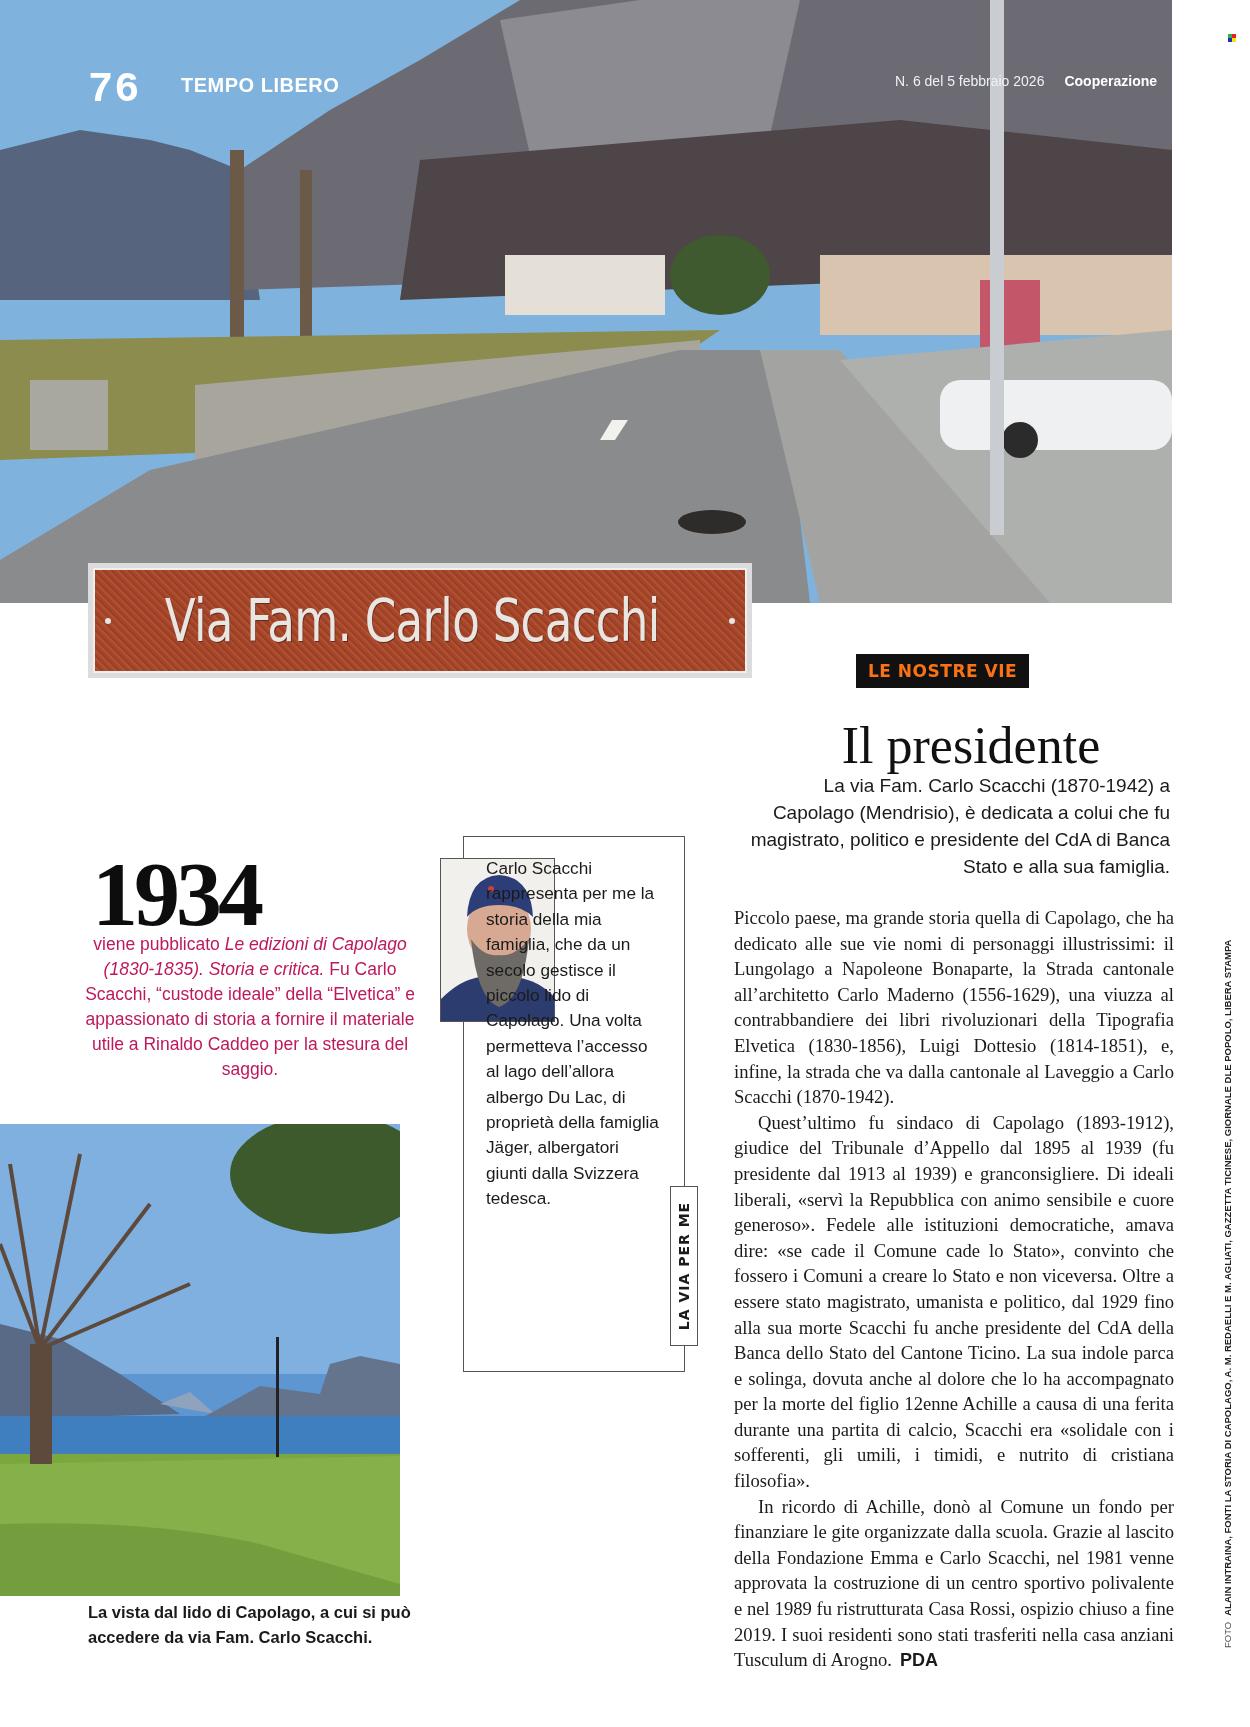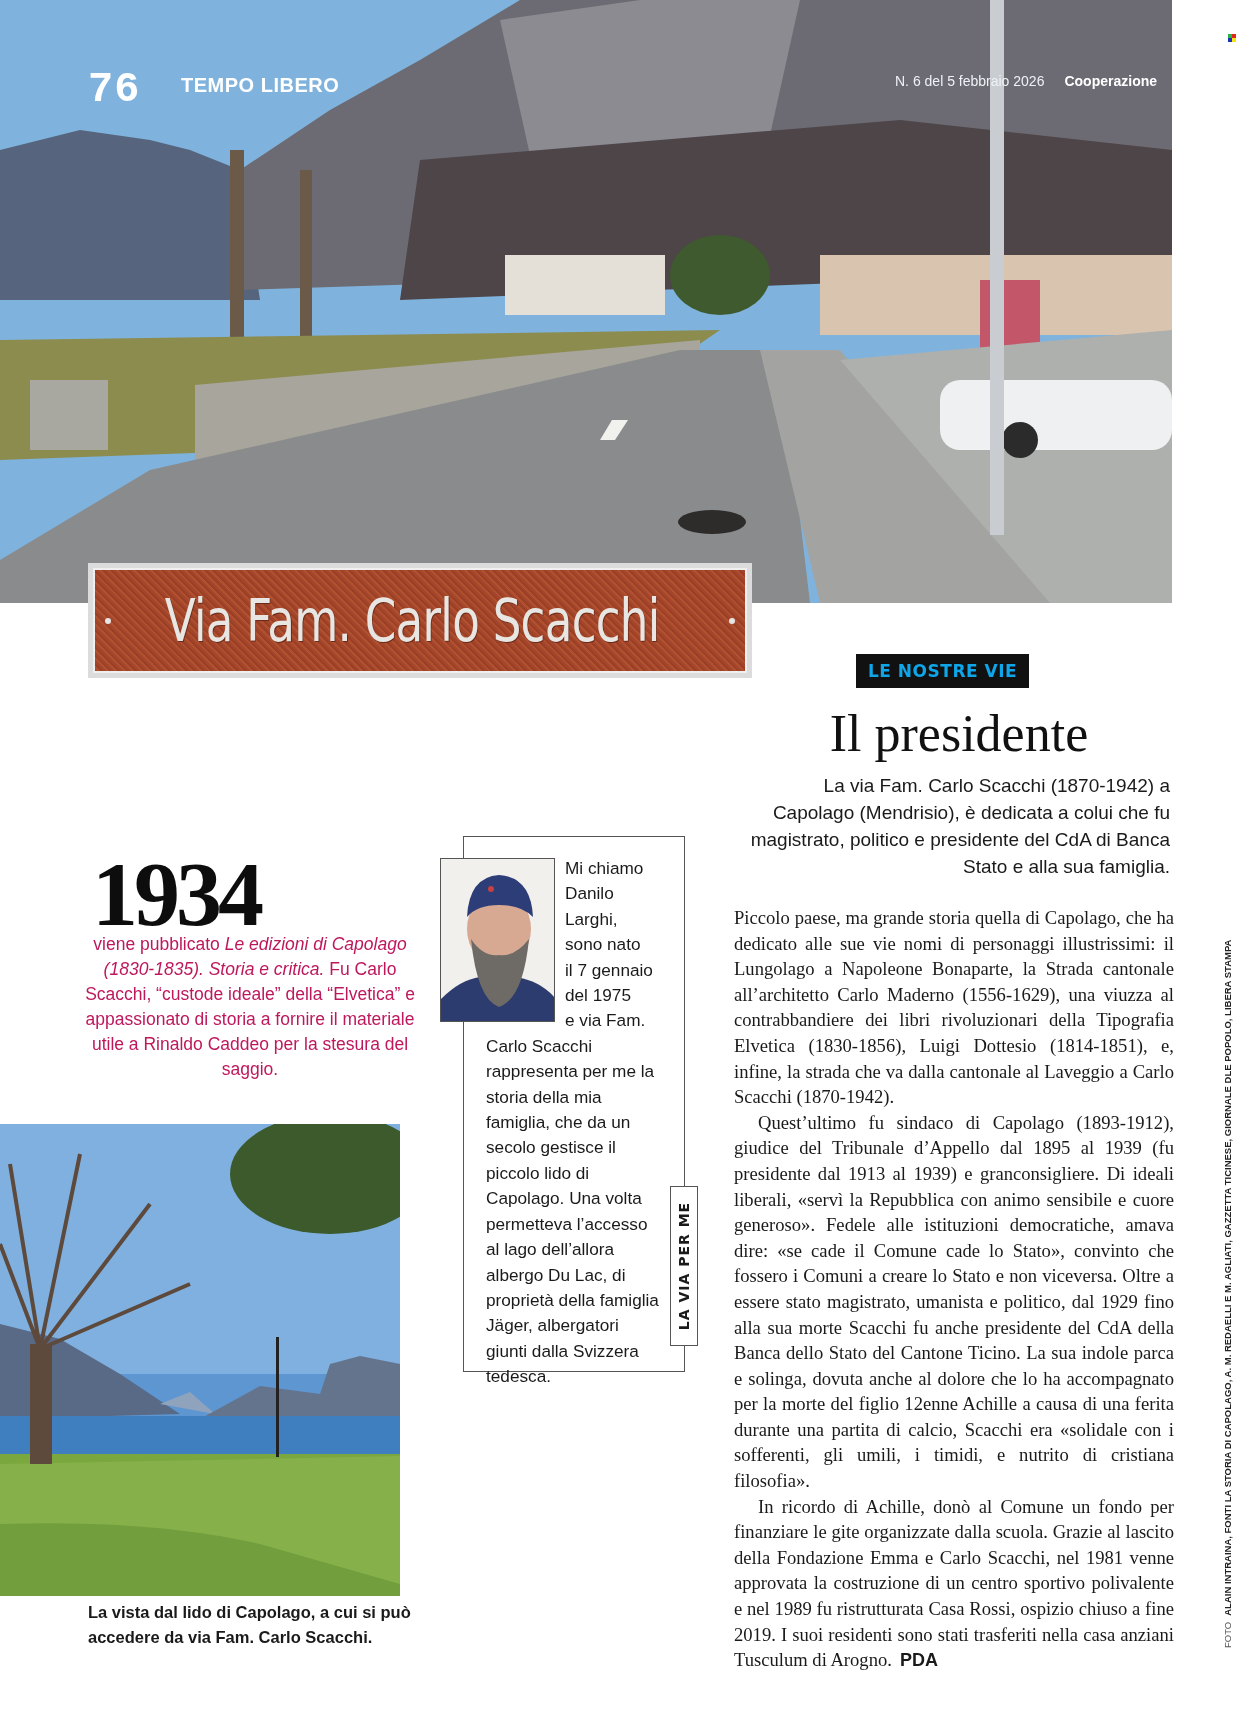--- a/index.html
+++ b/index.html
@@ -16,21 +16,21 @@
 
   
   .sign { position: absolute; left: 88px; top: 563px; width: 664px; height: 115px; box-sizing: border-box;
     background: #dcdcdc; padding: 5px; }
   .sign-inner { width: 100%; height: 100%; box-sizing: border-box; background: repeating-linear-gradient(45deg, #a4462b 0 2px, #b0502f 2px 4px, #9c3f27 4px 6px);
     border: 2px solid #efefef; display: flex; align-items: center; justify-content: flex-start; position: relative; }
   .sign-text { font-family: "DejaVu Sans", sans-serif; font-size: 58px; color: #e8e6e2; letter-spacing: -1px; transform: scaleX(0.78); white-space: nowrap; text-shadow: 1px 1px 0 #6b2a18; }
   .sign-bolt { position: absolute; top: 50%; width: 6px; height: 6px; border-radius: 50%; background: #e6e6e6; transform: translateY(-50%); }
 
   
-  .kicker { position: absolute; left: 856px; top: 654px; height: 34px; padding: 0 12px; background: #111; color: #0ea5e9;
+  .kicker { position: absolute; left: 856px; top: 654px; height: 34px; padding: 0 12px; background: #111; color: #f97316;
     font-family: "DejaVu Sans", sans-serif; font-weight: 700; font-size: 17px; line-height: 34px; letter-spacing: 0.5px; }
   .headline { position: absolute; left: 730px; top: 700px; width: 450px; text-align: center; font-family: "Liberation Serif", serif; font-size: 52px; color: #111; }
   .lead { position: absolute; left: 740px; top: 772px; width: 430px; text-align: right; font-size: 19px; line-height: 27px; color: #1a1a1a; }
 
   
   .body-text { position: absolute; left: 734px; top: 905px; width: 440px; font-family: "Liberation Serif", serif; font-size: 18.6px; line-height: 25.6px; text-align: justify; color: #1a1a1a; hyphens: auto; }
   .body-text p { margin: 0; }
   .body-text p + p { text-indent: 24px; }
   .sig { font-family: "Liberation Sans", sans-serif; font-weight: 700; font-size: 18px; margin-left: 8px; }
 
@@ -114,21 +114,21 @@
 </div>
 
 <div class="marks">
   <i style="left:0;top:0;background:#2bb24c"></i>
     <i style="left:4px;top:0;background:#e2231a"></i>
   <i style="left:0;top:4px;background:#1d2fb8"></i>
     <i style="left:4px;top:4px;background:#f7e11b"></i>
 </div>
 
 <div class="kicker">LE NOSTRE VIE</div>
-<h1 class="headline" style="margin:4px;font-weight:400;">Il presidente</h1>
+<h1 class="headline" style="margin:16px;font-weight:400;">Il presidente</h1>
 <div class="lead">La via Fam. Carlo Scacchi (1870-1942) a Capolago (Mendrisio), è dedicata a colui che fu magistrato, politico e presidente del CdA di Banca Stato e alla sua famiglia.</div>
 
 <div class="body-text">
   <p>Piccolo paese, ma grande storia quella di Capolago, che ha dedicato alle sue vie nomi di personaggi illustrissimi: il Lungolago a Napoleone Bonaparte, la Strada cantonale all’architetto Carlo Maderno (1556-1629), una viuzza al contrabbandiere dei libri rivoluzionari della Tipografia Elvetica (1830-1856), Luigi Dottesio (1814-1851), e, infine, la strada che va dalla cantonale al Laveggio a Carlo Scacchi (1870-1942).</p>
   <p>Quest’ultimo fu sindaco di Capolago (1893-1912), giudice del Tribunale d’Appello dal 1895 al 1939 (fu presidente dal 1913 al 1939) e granconsigliere. Di ideali liberali, «servì la Repubblica con animo sensibile e cuore generoso». Fedele alle istituzioni democratiche, amava dire: «se cade il Comune cade lo Stato», convinto che fossero i Comuni a creare lo Stato e non viceversa. Oltre a essere stato magistrato, umanista e politico, dal 1929 fino alla sua morte Scacchi fu anche presidente del CdA della Banca dello Stato del Cantone Ticino. La sua indole parca e solinga, dovuta anche al dolore che lo ha accompagnato per la morte del figlio 12enne Achille a causa di una ferita durante una partita di calcio, Scacchi era «solidale con i sofferenti, gli umili, i timidi, e nutrito di cristiana filosofia».</p>
   <p><span>In ricordo di Achille, donò al Comune un fondo per finanziare le gite organizzate dalla scuola. Grazie al lascito della Fondazione Emma e Carlo Scacchi, nel 1981 venne approvata la costruzione di un centro sportivo polivalente e nel 1989 fu ristrutturata Casa Rossi, ospizio chiuso a fine 2019. I suoi residenti sono stati trasferiti nella casa anziani Tusculum di Arogno.</span><span class="sig">PDA</span></p>
 </div>
 
 <div class="year">1934</div>
 <div class="year-desc"><span>viene pubblicato </span><em>Le edizioni di Capolago (1830-1835). Storia e critica.</em><span> Fu Carlo Scacchi, “custode ideale” della “Elvetica” e appassionato di storia a fornire il materiale utile a Rinaldo Caddeo per la stesura del saggio.</span></div>
@@ -138,29 +138,20 @@
   <svg viewBox="0 0 115 164" width="115" height="164">
     <rect width="115" height="164" fill="#f2f0ec"></rect>
     <path d="M0,164 L0,140 Q20,120 40,118 L75,118 Q100,122 115,140 L115,164 Z" fill="#2c3c6e"></path>
     <ellipse cx="58" cy="70" rx="32" ry="38" fill="#d8a992"></ellipse>
     <path d="M26,58 Q28,18 58,16 Q90,18 92,58 Q80,46 58,46 Q36,46 26,58 Z" fill="#2d3d78"></path>
     <path d="M30,80 Q36,140 58,148 Q82,140 88,80 Q74,98 58,96 Q42,98 30,80 Z" fill="#6e6a66"></path>
     <circle cx="50" cy="30" r="3" fill="#c84040"></circle>
   </svg>
 </div>
 <div class="tbox-text">
-  <div class="indent-block">
-    <div>Mi chiamo</div>
-    <div>Danilo</div>
-    <div>Larghi,</div>
-    <div>sono nato</div>
-    <div>il 7 gennaio</div>
-    <div>del 1975</div>
-    <div>e via Fam.</div>
-  </div>
   <div style="padding-right:20px;">Carlo Scacchi rappresenta per me la storia della mia famiglia, che da un secolo gestisce il piccolo lido di Capolago. Una volta permetteva l’accesso al lago dell’allora albergo Du Lac, di proprietà della famiglia Jäger, albergatori giunti dalla Svizzera tedesca.</div>
 </div>
 <div class="tab-label">
     <span>LA VIA PER ME</span>
   </div>
 
 <div class="lake">
   <svg viewBox="0 0 400 472" preserveAspectRatio="none">
     <rect width="400" height="472" fill="#5e96d2"></rect>
     <rect y="0" width="400" height="250" fill="#7fb0e0"></rect>

